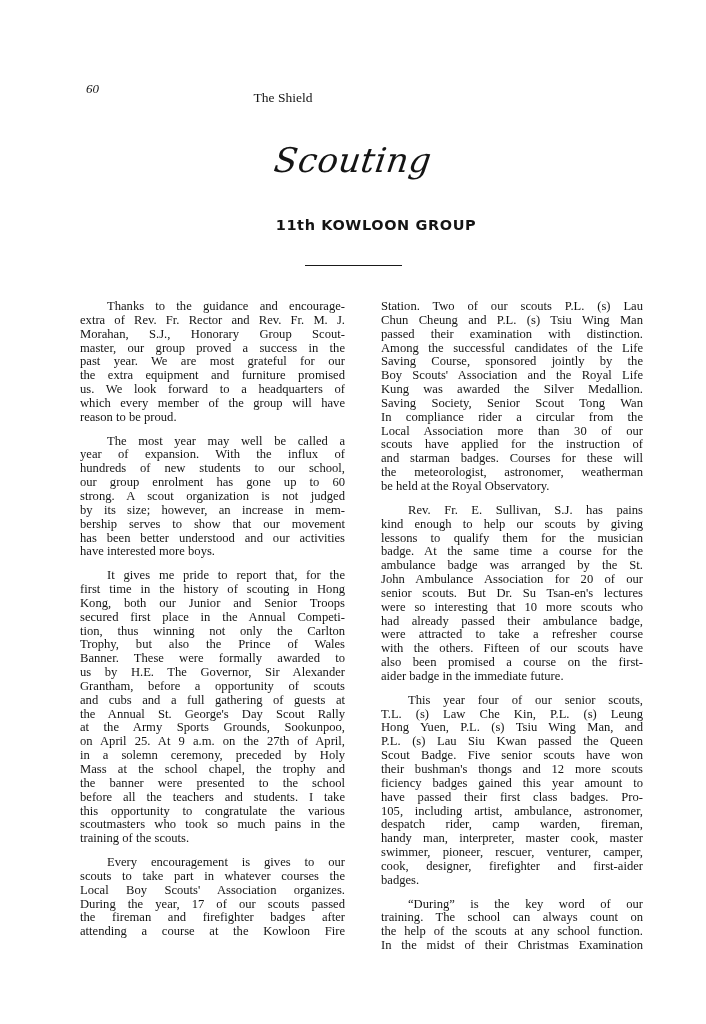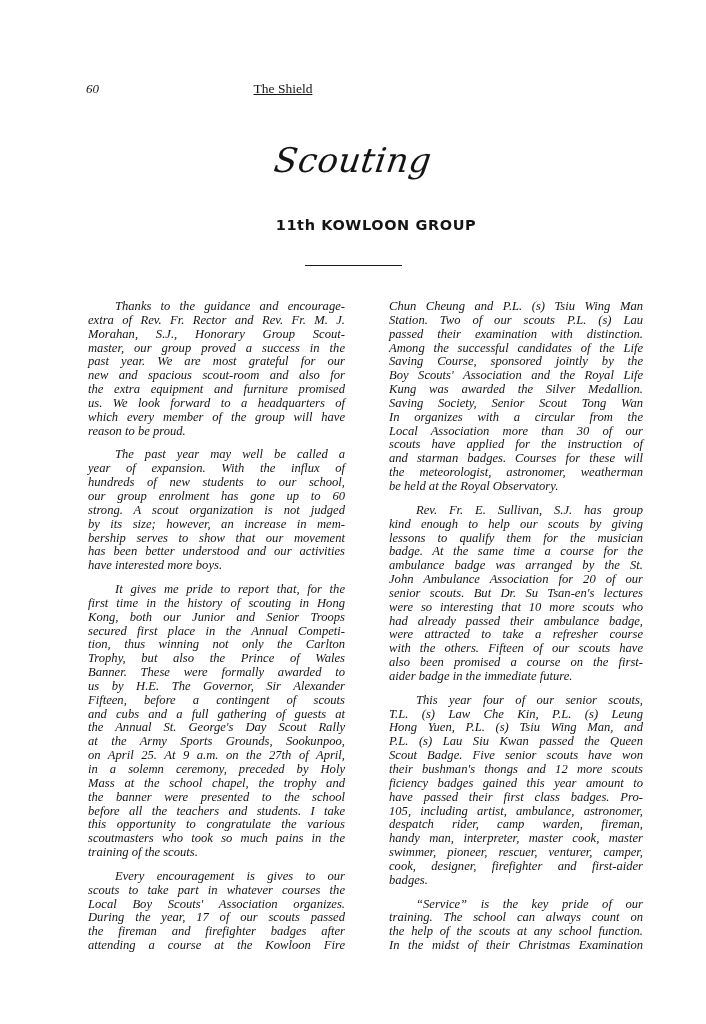--- a/index.html
+++ b/index.html
@@ -1,25 +1,25 @@
 <!DOCTYPE html>
 <html><head>
 <meta charset="utf-8">
 <style>
   html, body { margin: 0; padding: 0; background: #ffffff; }
   body { width: 706px; height: 1024px; position: relative; overflow: hidden; font-family: "Liberation Serif", "DejaVu Serif", serif; color: #141414; }
   .page-number { position: absolute; left: 86px; top: 81px; font-size: 13px; font-style: italic; }
-  .running-head { position: absolute; left: 0; width: 566px; top: 81px; text-align: center; font-size: 13.5px; text-decoration: underline; }
+  .running-head { position: absolute; left: 0; width: 566px; top: 90px; text-align: center; font-size: 13.5px; }
   .title { position: absolute; left: 0; width: 706px; top: 140px; text-align: center; font-family: "DejaVu Serif", serif; font-style: italic; font-size: 34px; letter-spacing: 0.5px; transform: skewX(-8deg); }
   .subtitle { position: absolute; left: 0; width: 706px; top: 217px; text-align: center; font-family: "DejaVu Sans", sans-serif; font-weight: bold; font-size: 14.5px; letter-spacing: 0.6px; padding-left: 23px; }
   .rule { position: absolute; left: 305px; top: 265px; width: 97px; height: 0; border-top: 1.5px solid #1a1a1a; }
   .col { position: absolute; top: 300px; font-size: 12.6px; line-height: 13.85px; }
   .col-left { left: 72px; width: 273px; }
   .col-right { left: 373px; width: 270px; }
-  .para { margin: 0 0 10px 16px; font-style: italic; }
+  .para { margin: 0 0 10px 8px; }
   .line { display: block; text-align: justify; text-align-last: justify; white-space: nowrap; height: 13.85px; }
   .line.last { text-align-last: left; }
   .line.indent { padding-left: 27px; }
 </style>
 </head>
 <body>
 
 <div>
   <div class="page-number">60</div>
   <div class="running-head">The Shield</div>
@@ -27,47 +27,46 @@
   <div class="subtitle">11th KOWLOON GROUP</div>
   <div class="rule"></div>
 
   <div class="col col-left" id="col-left">
       <div class="para">
         <span class="line indent">Thanks to the guidance and encourage-</span>
         <span class="line">extra of Rev. Fr. Rector and Rev. Fr. M. J.</span>
         <span class="line">Morahan, S.J., Honorary Group Scout-</span>
         <span class="line">master, our group proved a success in the</span>
         <span class="line">past year. We are most grateful for our</span>
-        <span class="line">new and spacious scout-room and also for</span>
         <span class="line">the extra equipment and furniture promised</span>
         <span class="line">us. We look forward to a headquarters of</span>
         <span class="line">which every member of the group will have</span>
         <span class="line last">reason to be proud.</span>
       </div>
       <div class="para">
-        <span class="line indent">The past year may well be called a</span>
+        <span class="line indent">The most year may well be called a</span>
         <span class="line">year of expansion. With the influx of</span>
         <span class="line">hundreds of new students to our school,</span>
         <span class="line">our group enrolment has gone up to 60</span>
         <span class="line">strong. A scout organization is not judged</span>
         <span class="line">by its size; however, an increase in mem-</span>
         <span class="line">bership serves to show that our movement</span>
         <span class="line">has been better understood and our activities</span>
         <span class="line last">have interested more boys.</span>
       </div>
       <div class="para">
         <span class="line indent">It gives me pride to report that, for the</span>
         <span class="line">first time in the history of scouting in Hong</span>
         <span class="line">Kong, both our Junior and Senior Troops</span>
         <span class="line">secured first place in the Annual Competi-</span>
         <span class="line">tion, thus winning not only the Carlton</span>
         <span class="line">Trophy, but also the Prince of Wales</span>
         <span class="line">Banner. These were formally awarded to</span>
         <span class="line">us by H.E. The Governor, Sir Alexander</span>
-        <span class="line">Fifteen, before a contingent of scouts</span>
+        <span class="line">Grantham, before a opportunity of scouts</span>
         <span class="line">and cubs and a full gathering of guests at</span>
         <span class="line">the Annual St. George's Day Scout Rally</span>
         <span class="line">at the Army Sports Grounds, Sookunpoo,</span>
         <span class="line">on April 25. At 9 a.m. on the 27th of April,</span>
         <span class="line">in a solemn ceremony, preceded by Holy</span>
         <span class="line">Mass at the school chapel, the trophy and</span>
         <span class="line">the banner were presented to the school</span>
         <span class="line">before all the teachers and students. I take</span>
         <span class="line">this opportunity to congratulate the various</span>
         <span class="line">scoutmasters who took so much pains in the</span>
@@ -77,37 +76,37 @@
         <span class="line indent">Every encouragement is gives to our</span>
         <span class="line">scouts to take part in whatever courses the</span>
         <span class="line">Local Boy Scouts' Association organizes.</span>
         <span class="line">During the year, 17 of our scouts passed</span>
         <span class="line">the fireman and firefighter badges after</span>
         <span class="line">attending a course at the Kowloon Fire</span>
       </div>
     </div>
   <div class="col col-right" id="col-right">
       <div class="para">
+        <span class="line">Station. Two of our scouts P.L. (s) Lau</span>
         <span class="line">Chun Cheung and P.L. (s) Tsiu Wing Man</span>
-        <span class="line">Station. Two of our scouts P.L. (s) Lau</span>
         <span class="line">passed their examination with distinction.</span>
         <span class="line">Among the successful candidates of the Life</span>
         <span class="line">Saving Course, sponsored jointly by the</span>
         <span class="line">Boy Scouts' Association and the Royal Life</span>
         <span class="line">Kung was awarded the Silver Medallion.</span>
         <span class="line">Saving Society, Senior Scout Tong Wan</span>
-        <span class="line">In organizes with a circular from the</span>
+        <span class="line">In compliance rider a circular from the</span>
         <span class="line">Local Association more than 30 of our</span>
         <span class="line">scouts have applied for the instruction of</span>
         <span class="line">and starman badges. Courses for these will</span>
         <span class="line">the meteorologist, astronomer, weatherman</span>
         <span class="line last">be held at the Royal Observatory.</span>
       </div>
       <div class="para">
-        <span class="line indent">Rev. Fr. E. Sullivan, S.J. has group</span>
+        <span class="line indent">Rev. Fr. E. Sullivan, S.J. has pains</span>
         <span class="line">kind enough to help our scouts by giving</span>
         <span class="line">lessons to qualify them for the musician</span>
         <span class="line">badge. At the same time a course for the</span>
         <span class="line">ambulance badge was arranged by the St.</span>
         <span class="line">John Ambulance Association for 20 of our</span>
         <span class="line">senior scouts. But Dr. Su Tsan-en's lectures</span>
         <span class="line">were so interesting that 10 more scouts who</span>
         <span class="line">had already passed their ambulance badge,</span>
         <span class="line">were attracted to take a refresher course</span>
         <span class="line">with the others. Fifteen of our scouts have</span>
@@ -124,19 +123,19 @@
         <span class="line">ficiency badges gained this year amount to</span>
         <span class="line">have passed their first class badges. Pro-</span>
         <span class="line">105, including artist, ambulance, astronomer,</span>
         <span class="line">despatch rider, camp warden, fireman,</span>
         <span class="line">handy man, interpreter, master cook, master</span>
         <span class="line">swimmer, pioneer, rescuer, venturer, camper,</span>
         <span class="line">cook, designer, firefighter and first-aider</span>
         <span class="line last">badges.</span>
       </div>
       <div class="para">
-        <span class="line indent">“Service” is the key pride of our</span>
+        <span class="line indent">“During” is the key word of our</span>
         <span class="line">training. The school can always count on</span>
         <span class="line">the help of the scouts at any school function.</span>
         <span class="line">In the midst of their Christmas Examination</span>
       </div>
     </div>
 </div>
 
 </body></html>

